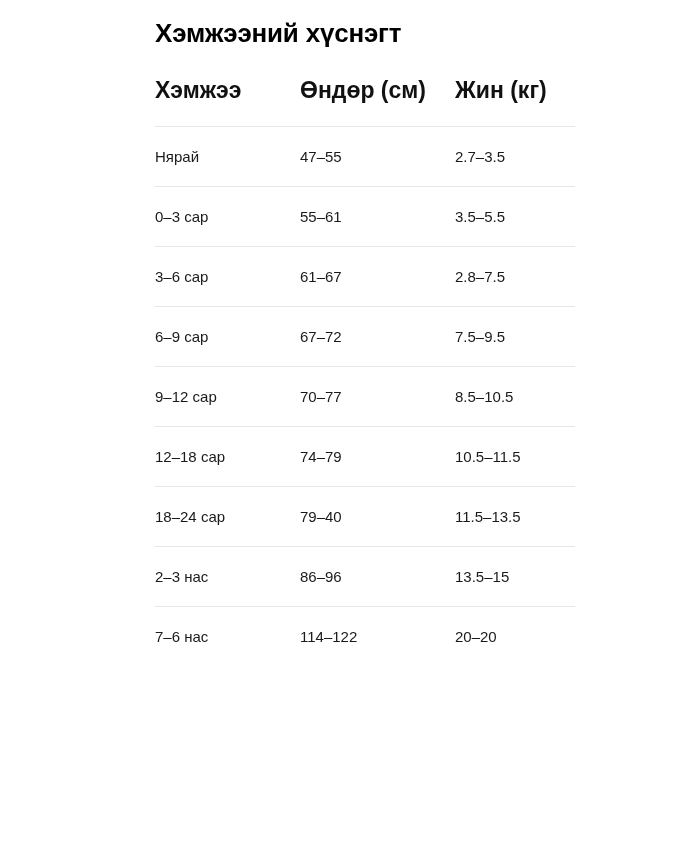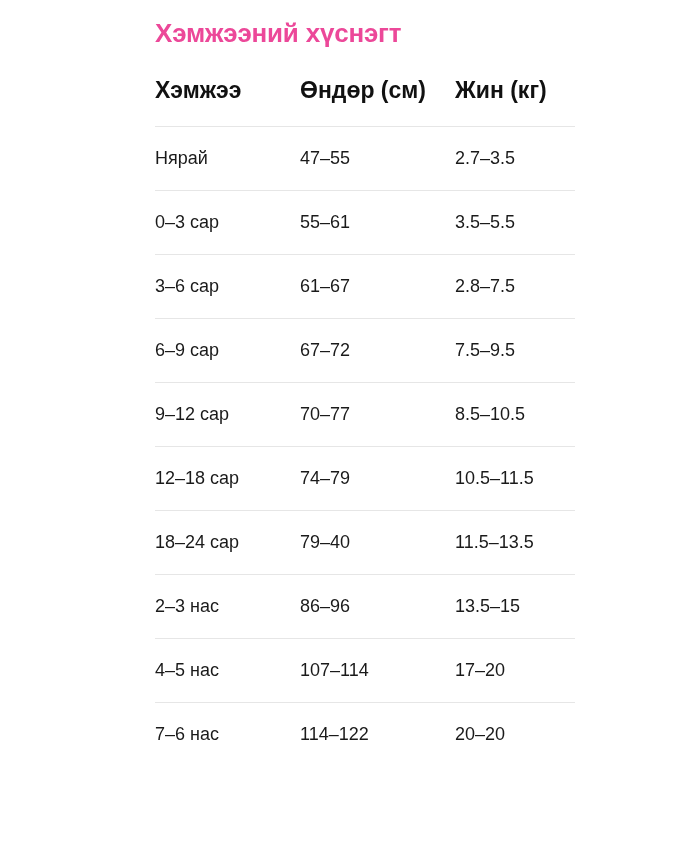--- a/index.html
+++ b/index.html
@@ -18,21 +18,21 @@
     width: 700px;
     height: 865px;
     box-sizing: border-box;
     padding: 0 40px;
     position: relative;
   }
   .title {
     font-size: 26px;
     font-weight: bold;
     letter-spacing: -0.2px;
-    color: #ec4899;
+    color: #000000;
     padding-top: 18px;
     padding-left: 115px;
     margin: 0 0 28px 0;
     line-height: 1.2;
   }
   table.size-table {
     border-collapse: collapse;
     width: 420px;
     margin-left: 115px;
     table-layout: fixed;
@@ -45,21 +45,21 @@
     text-align: left;
     font-size: 23px;
     font-weight: bold;
     color: #111111;
     padding: 0 0 22px 0;
     vertical-align: top;
     white-space: nowrap;
   }
   table.size-table td {
     text-align: left;
-    font-size: 18px;
+    font-size: 15px;
     font-weight: normal;
     color: #1a1a1a;
     padding: 21px 0 21px 0;
     border-top: 1px solid #e6e6e6;
     vertical-align: middle;
     white-space: nowrap;
   }
   table.size-table tbody tr:first-child td {
     border-top: 1px solid #e6e6e6;
   }
@@ -119,25 +119,20 @@
         <td>18–24 сар</td>
         <td>79–40</td>
         <td>11.5–13.5</td>
       </tr>
       <tr>
         <td>2–3 нас</td>
         <td>86–96</td>
         <td>13.5–15</td>
       </tr>
       <tr>
-        <td>4–5 нас</td>
-        <td>107–114</td>
-        <td>17–20</td>
-      </tr>
-      <tr>
         <td>7–6 нас</td>
         <td>114–122</td>
         <td>20–20</td>
       </tr>
     </tbody>
   </table>
 
 </div>
 
 </body></html>

